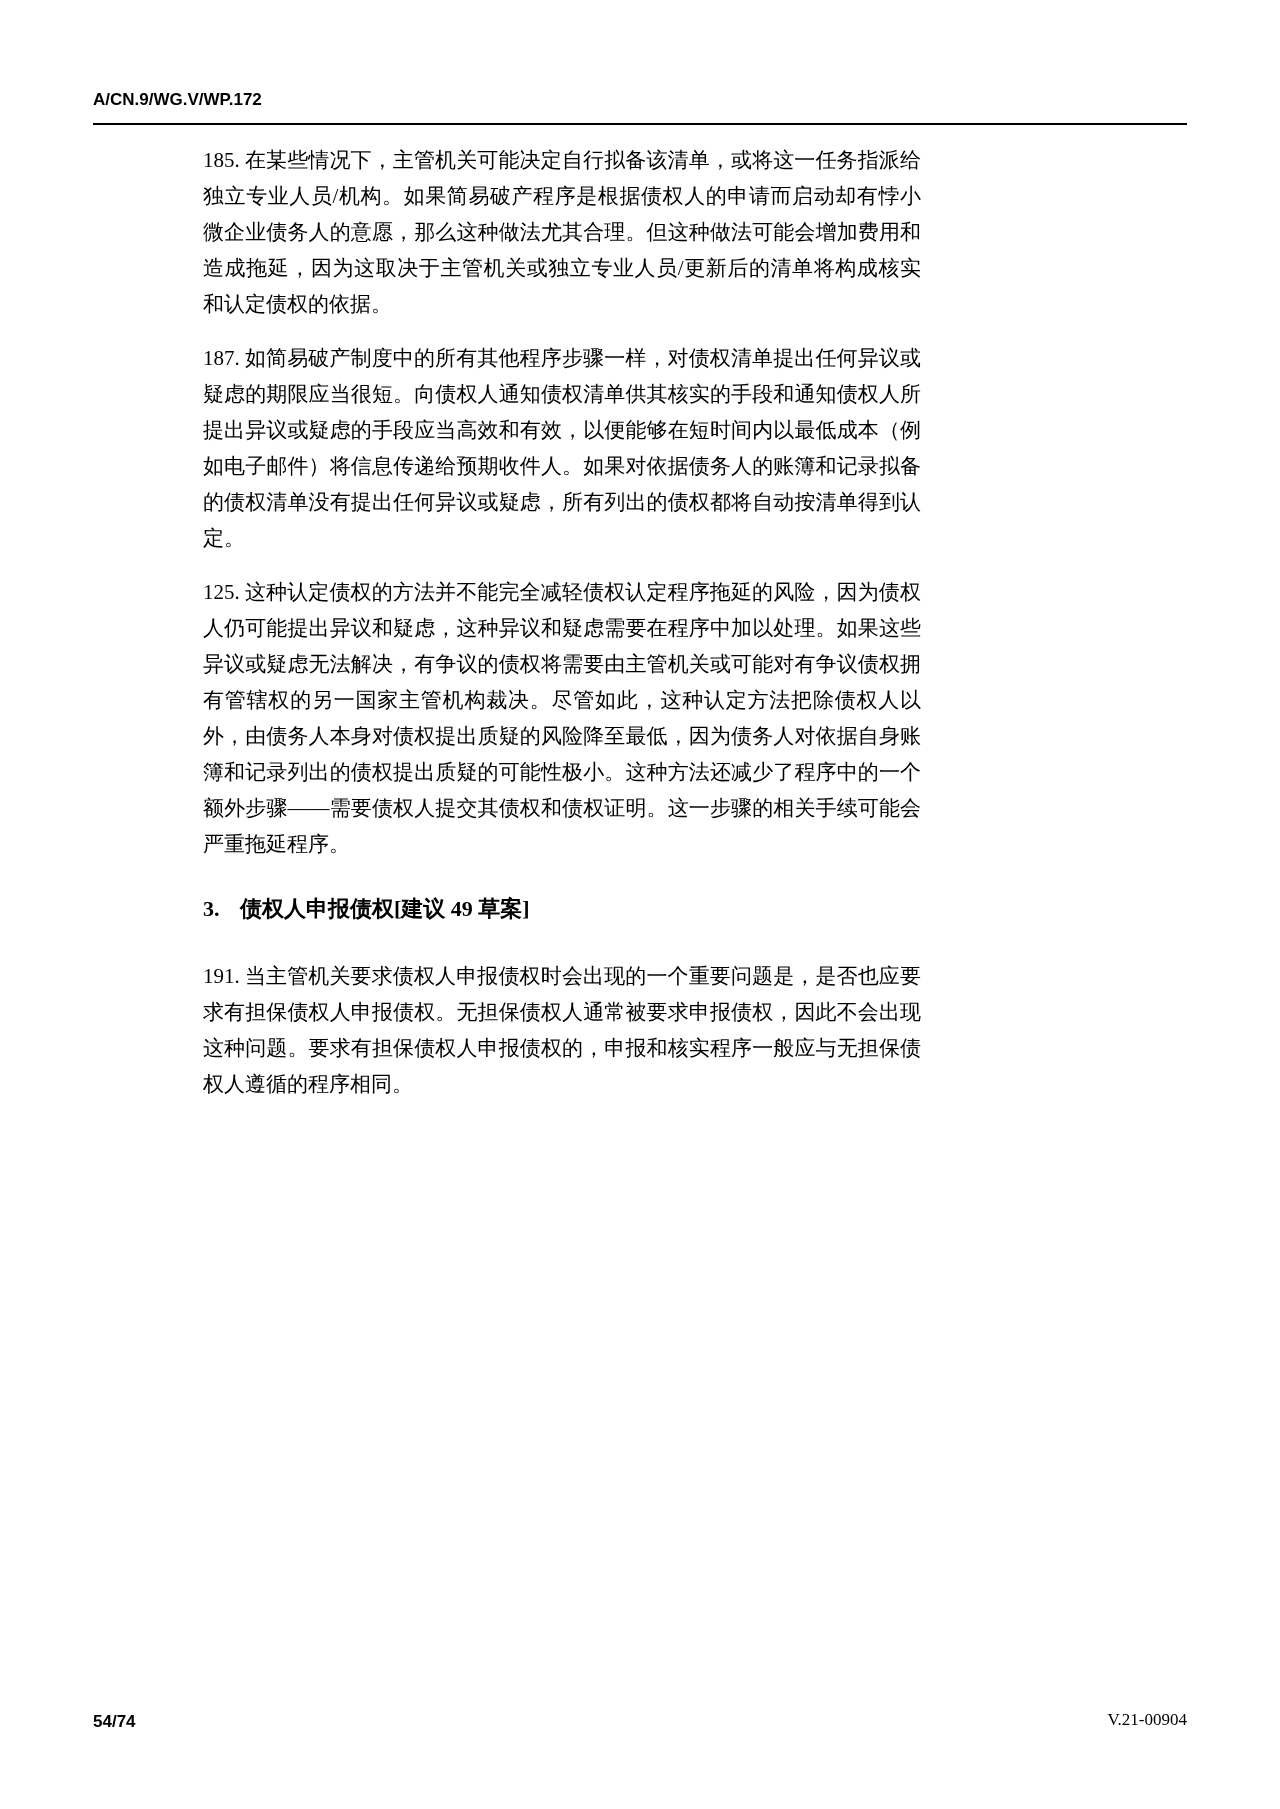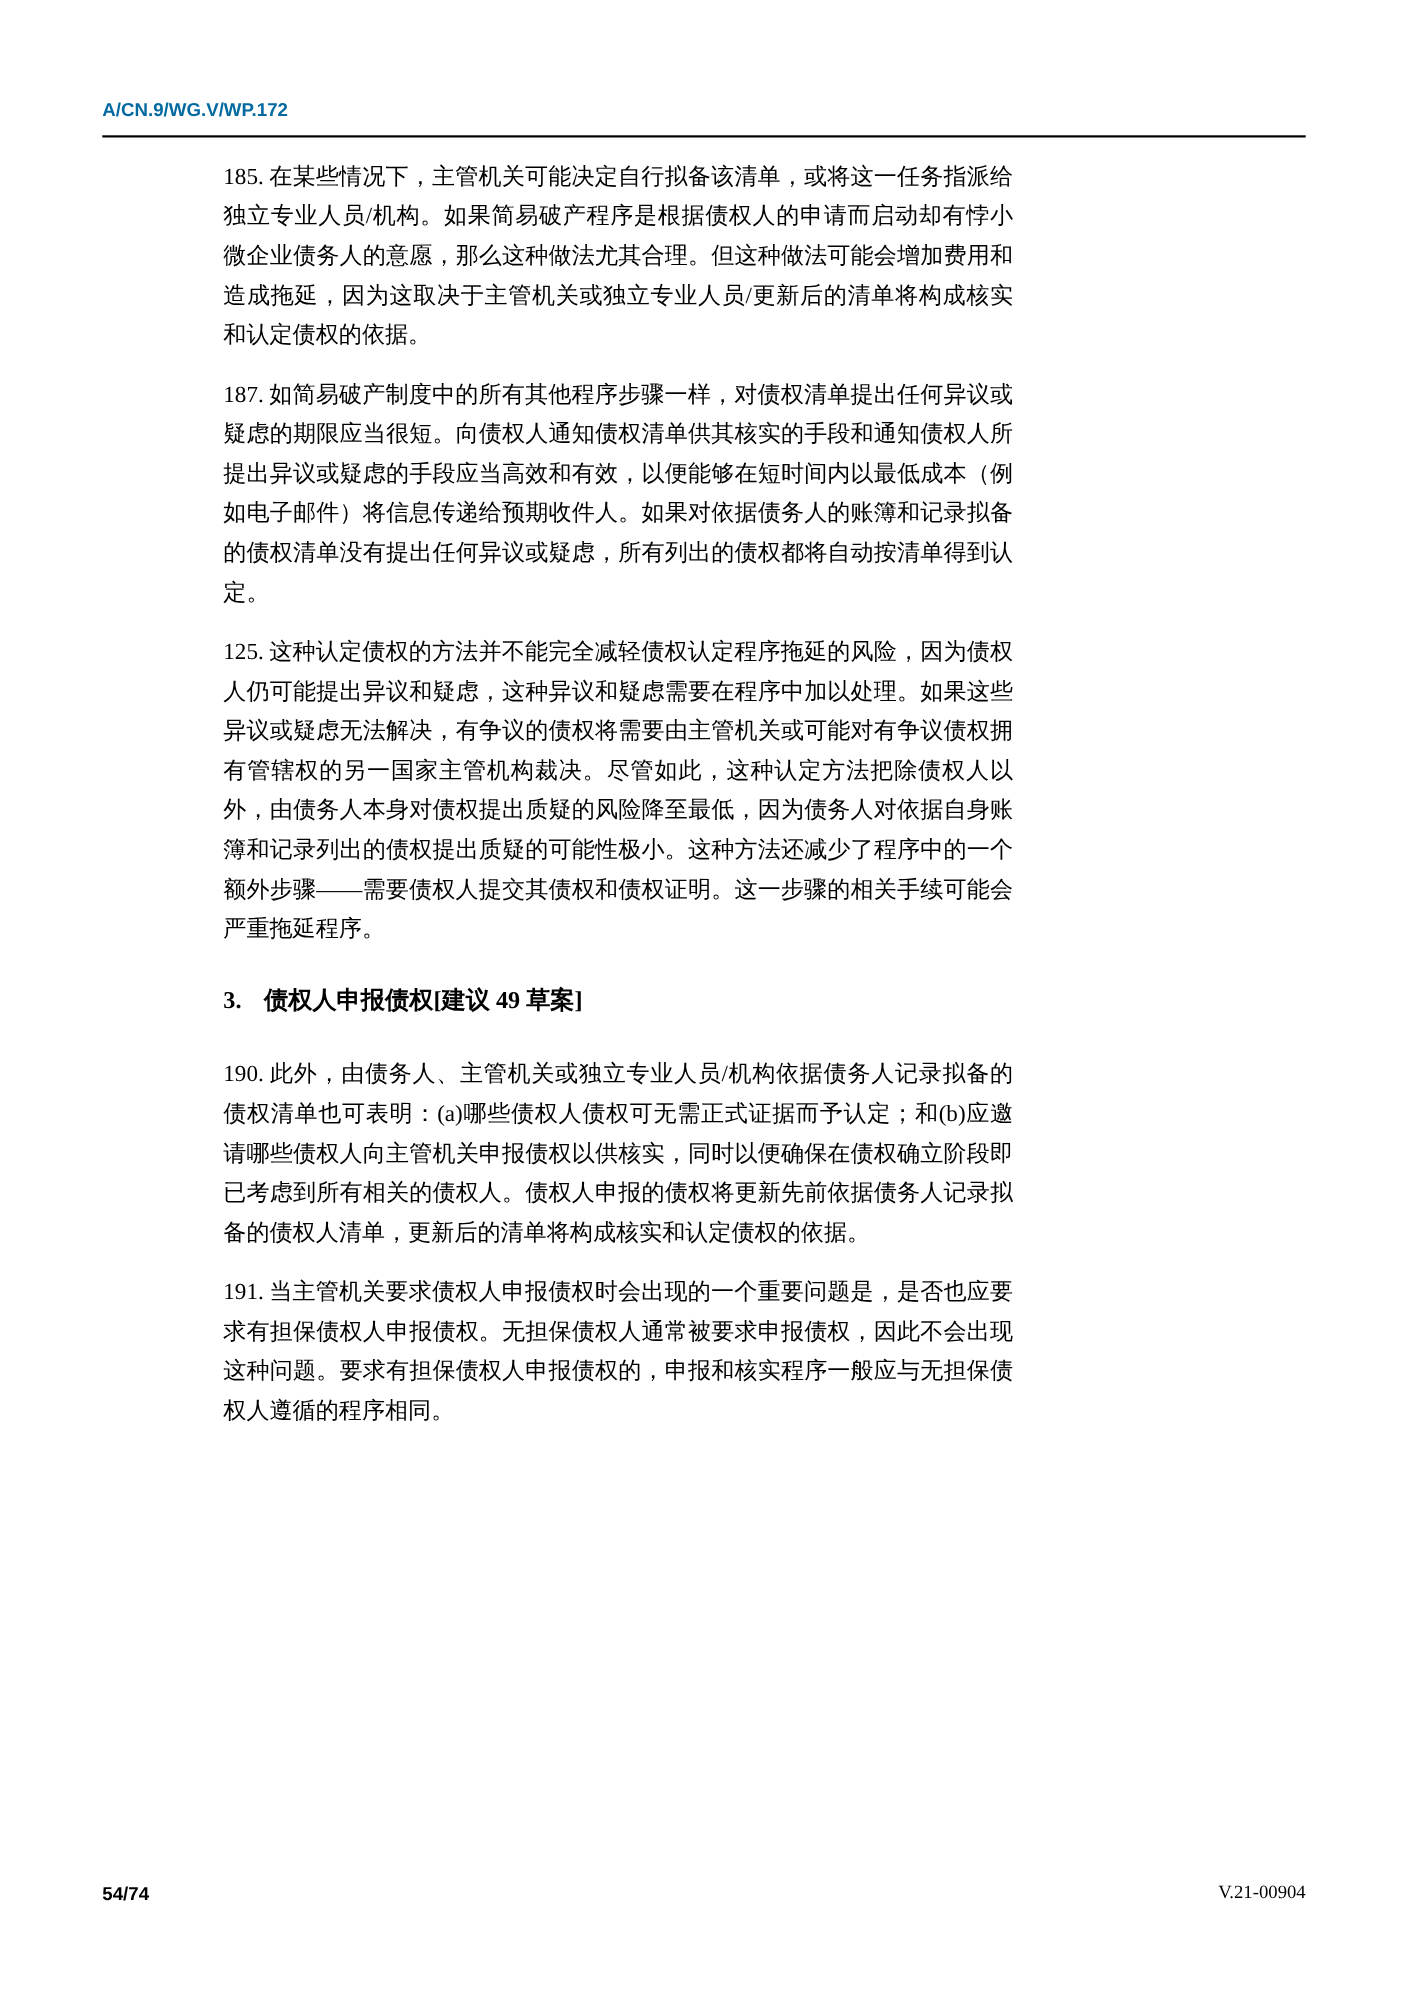--- a/index.html
+++ b/index.html
@@ -14,21 +14,21 @@
   .header {
     position: absolute;
     left: 93px;
     top: 90px;
     width: 1094px;
   }
   .header-symbol {
     font-family: "Liberation Sans", sans-serif;
     font-weight: 700;
     font-size: 17px;
-    color: #0369a1;
+    color: #000000;
   }
   .header-rule {
     margin-top: 13px;
     border: 0;
     border-top: 2px solid #000000;
     width: 100%;
   }
   .content {
     position: absolute;
     left: 203px;
@@ -91,21 +91,20 @@
     <p class="para"><span class="para-number">187.</span><span>如简易破产制度中的所有其他程序步骤一样，对债权清单提出任何异议或疑虑的期限应当很短。向债权人通知债权清单供其核实的手段和通知债权人所提出异议或疑虑的手段应当高效和有效，以便能够在短时间内以最低成本（例如电子邮件）将信息传递给预期收件人。如果对依据债务人的账簿和记录拟备的债权清单没有提出任何异议或疑虑，所有列出的债权都将自动按清单得到认定。</span></p>
 
     <p class="para"><span class="para-number">125.</span><span>这种认定债权的方法并不能完全减轻债权认定程序拖延的风险，因为债权人仍可能提出异议和疑虑，这种异议和疑虑需要在程序中加以处理。如果这些异议或疑虑无法解决，有争议的债权将需要由主管机关或可能对有争议债权拥有管辖权的另一国家主管机构裁决。尽管如此，这种认定方法把除债权人以外，由债务人本身对债权提出质疑的风险降至最低，因为债务人对依据自身账簿和记录列出的债权提出质疑的可能性极小。这种方法还减少了程序中的一个额外步骤——需要债权人提交其债权和债权证明。这一步骤的相关手续可能会严重拖延程序。</span></p>
 
     <div class="section-heading">
       <span class="section-number">3.</span>
       <span>债权人申报债权[建议 49 草案]</span>
     </div>
 
 
-    <p class="para"><span class="para-number">190.</span><span>此外，由债务人、主管机关或独立专业人员/机构依据债务人记录拟备的债权清单也可表明：(a)哪些债权人债权可无需正式证据而予认定；和(b)应邀请哪些债权人向主管机关申报债权以供核实，同时以便确保在债权确立阶段即已考虑到所有相关的债权人。债权人申报的债权将更新先前依据债务人记录拟备的债权人清单，更新后的清单将构成核实和认定债权的依据。</span></p>
 
     <p class="para"><span class="para-number">191.</span><span>当主管机关要求债权人申报债权时会出现的一个重要问题是，是否也应要求有担保债权人申报债权。无担保债权人通常被要求申报债权，因此不会出现这种问题。要求有担保债权人申报债权的，申报和核实程序一般应与无担保债权人遵循的程序相同。</span></p>
 
   </div>
 
   <div class="footer-page">54/74</div>
   <div class="footer-code">V.21-00904</div>
 
 </div>
 

